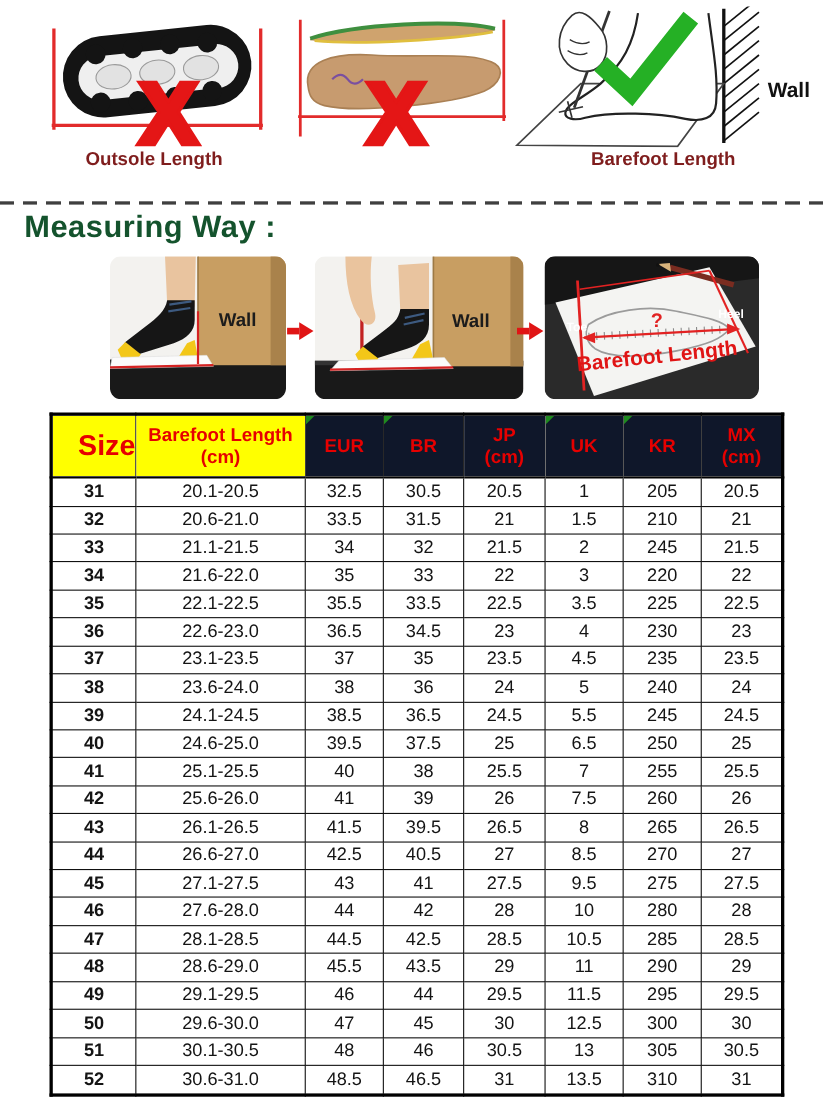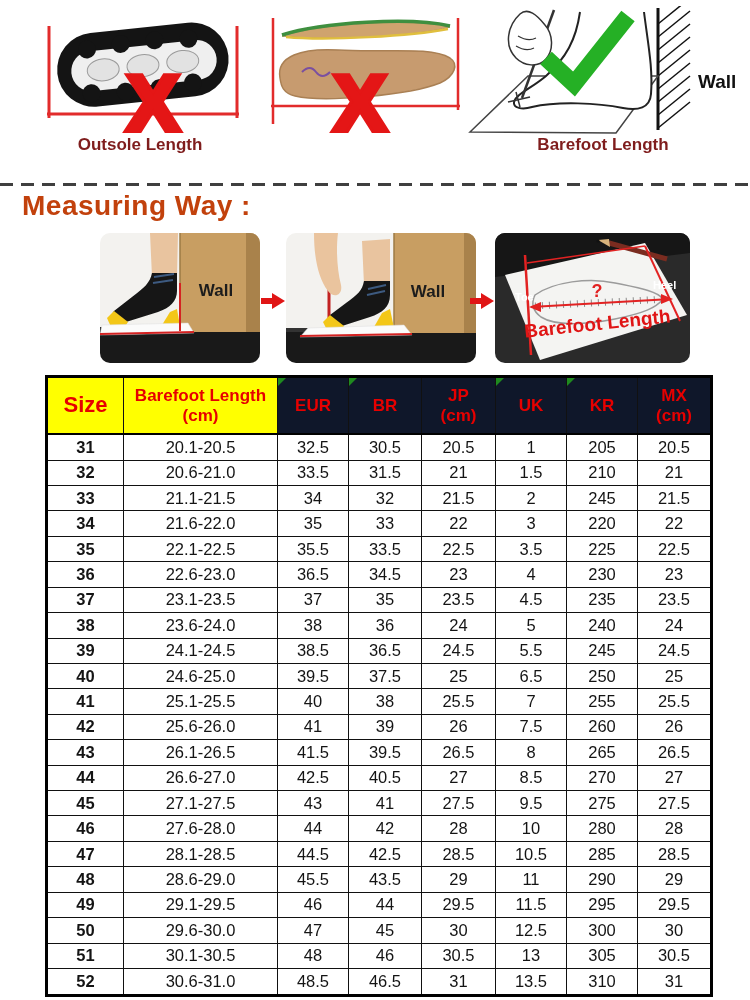--- a/index.html
+++ b/index.html
@@ -10,39 +10,39 @@
   .panel{position:absolute;top:6px;text-align:center;}
   .panel svg{display:block;}
   .caption{font-size:17px;font-weight:bold;color:#7f1d1d;margin-top:1px;}
 
   
   .dashes{position:absolute;top:183px;left:0;width:750px;height:3px;
           background:repeating-linear-gradient(90deg,#3f3f3f 0 13px,transparent 13px 21px);}
 
   
   .mw-heading{position:absolute;left:22px;top:190px;font-size:28px;font-weight:bold;
-              color:#c2410c;letter-spacing:.5px;margin:0;}
+              color:#14532d;letter-spacing:.5px;margin:0;}
 
   
   .photo{position:absolute;top:233px;border-radius:10px;overflow:hidden;}
   .photo svg{display:block;}
   .red-arrow{position:absolute;top:293px;width:24px;height:16px;}
   .red-arrow::before{content:"";position:absolute;left:0;top:5px;width:11px;height:6px;background:#e01515;}
   .red-arrow::after{content:"";position:absolute;left:11px;top:0;width:0;height:0;
                     border-left:13px solid #e01515;border-top:8px solid transparent;border-bottom:8px solid transparent;}
 
   
   table.size-table{position:absolute;left:45px;top:375px;width:665px;height:622px;
                    border-collapse:collapse;table-layout:fixed;border:3px solid #000;}
   .size-table th,.size-table td{border:1.6px solid #111;text-align:center;vertical-align:middle;
                    padding:0;overflow:hidden;}
   .size-table thead th{height:55px;background:#0f172a;color:#e60000;font-size:17px;
                    font-weight:bold;line-height:1.12;position:relative;border-bottom:2.5px solid #000;}
   .size-table thead th.hl{background:#ffff00;}
-  .size-table thead th.size-h{font-size:22px;}
+  .size-table thead th.size-h{font-size:26px;text-align:right;}
   .size-table thead th.corner::before{content:"";position:absolute;top:0;left:0;width:0;height:0;
                    border-top:8px solid #1f8a1f;border-right:8px solid transparent;}
   .size-table tbody td{font-size:16.5px;color:#141414;}
   .size-table tbody td:first-child{font-weight:bold;}
   col.c0{width:77px}col.c1{width:154px}col.c2{width:71px}col.c3{width:73px}
   col.c4{width:74px}col.c5{width:71px}col.c6{width:71px}col.c7{width:74px}
 </style>
 </head>
 <body>
 

